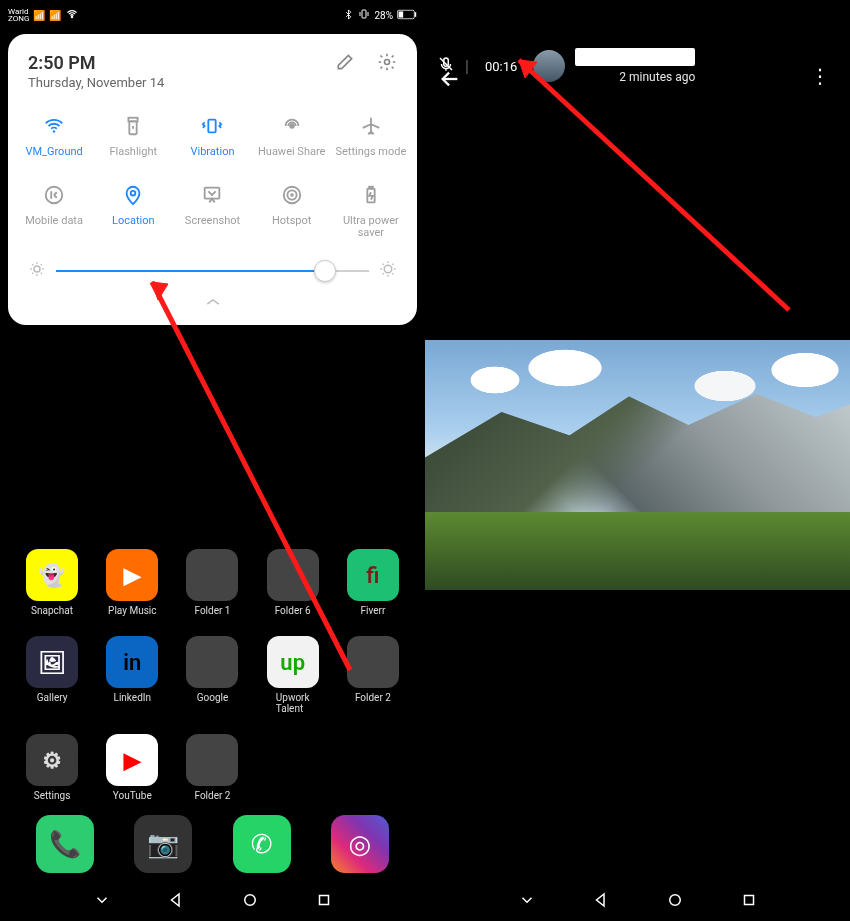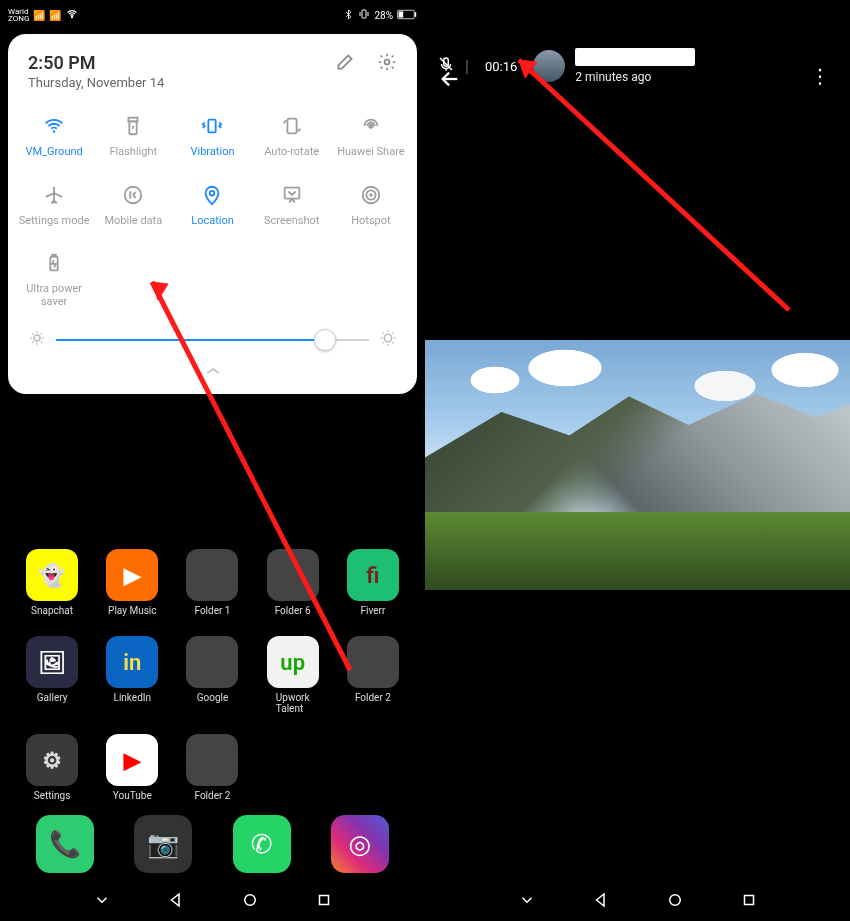--- a/index.html
+++ b/index.html
@@ -63,21 +63,21 @@
 
 .navbar { position:absolute; bottom:8px; left:0; right:0; display:flex; justify-content:center; gap:56px; color:#fff; }
 .navbar svg { width:18px; height:18px; }
 
 
 .rbar { position:absolute; top:40px; left:0; right:0; display:flex; align-items:center; padding:8px 12px; gap:10px; }
 .micmute { color:#fff; }
 .rec-time { color:#fff; font-size:13px; margin-left:6px; }
 .avatar { width:32px; height:32px; border-radius:50%; background:linear-gradient(180deg,#89a,#456); margin-left:6px; }
 .namebox { width:120px; height:18px; background:#fff; border-radius:2px; }
-.subtitle { color:#fff; font-size:12px; opacity:0.9; }
+.subtitle { color:#fff; font-size:12px; opacity:0.9;text-align:right; }
 .back-arrow { position:absolute; top:68px; left:14px; color:#fff; }
 .more-menu { position:absolute; top:64px; right:18px; color:#fff; font-size:20px; letter-spacing:2px; }
 
 .photo {
   position:absolute; top:340px; left:0; right:0; height:250px;
   background:
     linear-gradient(to bottom, #7aa8d4 0%, #aacfee 36%, #cfe3f0 50%, #cfe3f0 50%),
     linear-gradient(to bottom, transparent 50%, #3a5c2a 50%, #2f4a22 100%);
   overflow:hidden;
 }
@@ -194,29 +194,20 @@
             <svg viewBox="0 0 24 24" fill="none" stroke="currentColor" stroke-width="2">
               <rect x="8" y="5" width="8" height="14" rx="1"></rect>
               <path d="M4 8l-2 2 2 2-2 2M20 8l2 2-2 2 2 2"></path>
             </svg>
           </div>
           <div class="qs-lbl">Vibration</div>
         </div>
         <div class="qs-tile">
           <div class="qs-ico">
             <svg viewBox="0 0 24 24" fill="none" stroke="currentColor" stroke-width="2">
-              <rect x="7" y="4" width="10" height="16" rx="2"></rect>
-              <path d="M3 9a9 9 0 013-3M21 15a9 9 0 01-3 3"></path>
-            </svg>
-          </div>
-          <div class="qs-lbl">Auto-rotate</div>
-        </div>
-        <div class="qs-tile">
-          <div class="qs-ico">
-            <svg viewBox="0 0 24 24" fill="none" stroke="currentColor" stroke-width="2">
               <circle cx="12" cy="12" r="2" fill="currentColor"></circle>
               <path d="M5 12a7 7 0 0114 0M8 12a4 4 0 018 0"></path>
             </svg>
           </div>
           <div class="qs-lbl">Huawei Share</div>
         </div>
         <div class="qs-tile">
           <div class="qs-ico">
             <svg viewBox="0 0 24 24" fill="none" stroke="currentColor" stroke-width="2">
               <path d="M12 3v18M3 14l9-4 9 4M9 21l3-3 3 3"></path>
@@ -319,21 +310,21 @@
       </div>
       <div class="app">
         <div class="ai" style="background:#1dbf73;color:#7f1d1d;">fi</div>
         <div class="al">Fiverr</div>
       </div>
       <div class="app">
         <div class="ai" style="background:#2a2a42;color:#fff;">🖼</div>
         <div class="al">Gallery</div>
       </div>
       <div class="app">
-        <div class="ai" style="background:#0a66c2;color:#fde047;">in</div>
+        <div class="ai" style="background:#0a66c2;color:#000000;">in</div>
         <div class="al">LinkedIn</div>
       </div>
       <div class="app">
         <div class="ai" style="background:#444;color:#fff;"></div>
         <div class="al">Google</div>
       </div>
       <div class="app">
         <div class="ai" style="background:#f2f2f2;color:#14a800;">up</div>
         <div class="al">Upwork
 Talent</div>

